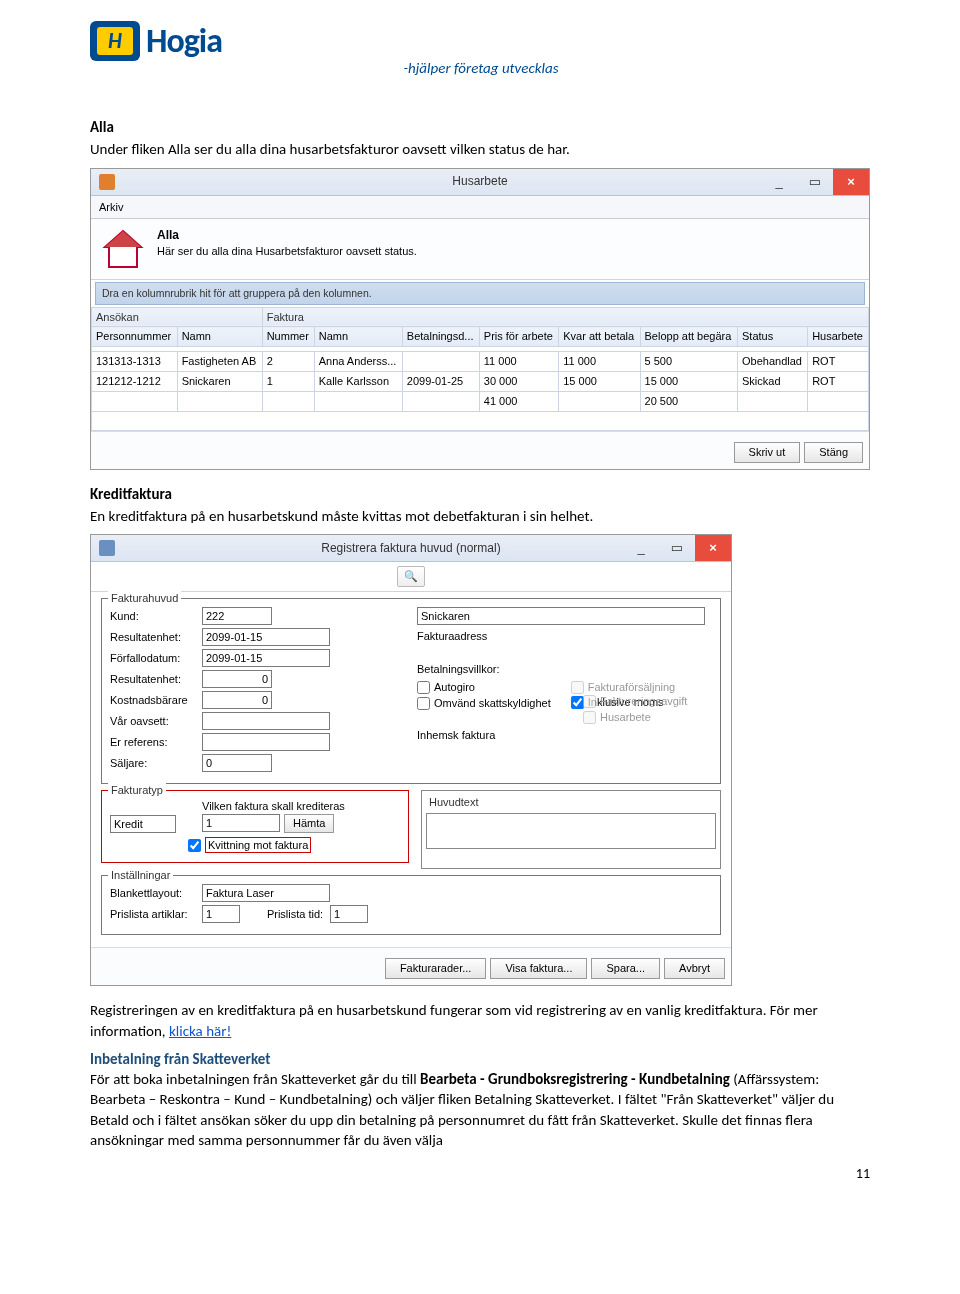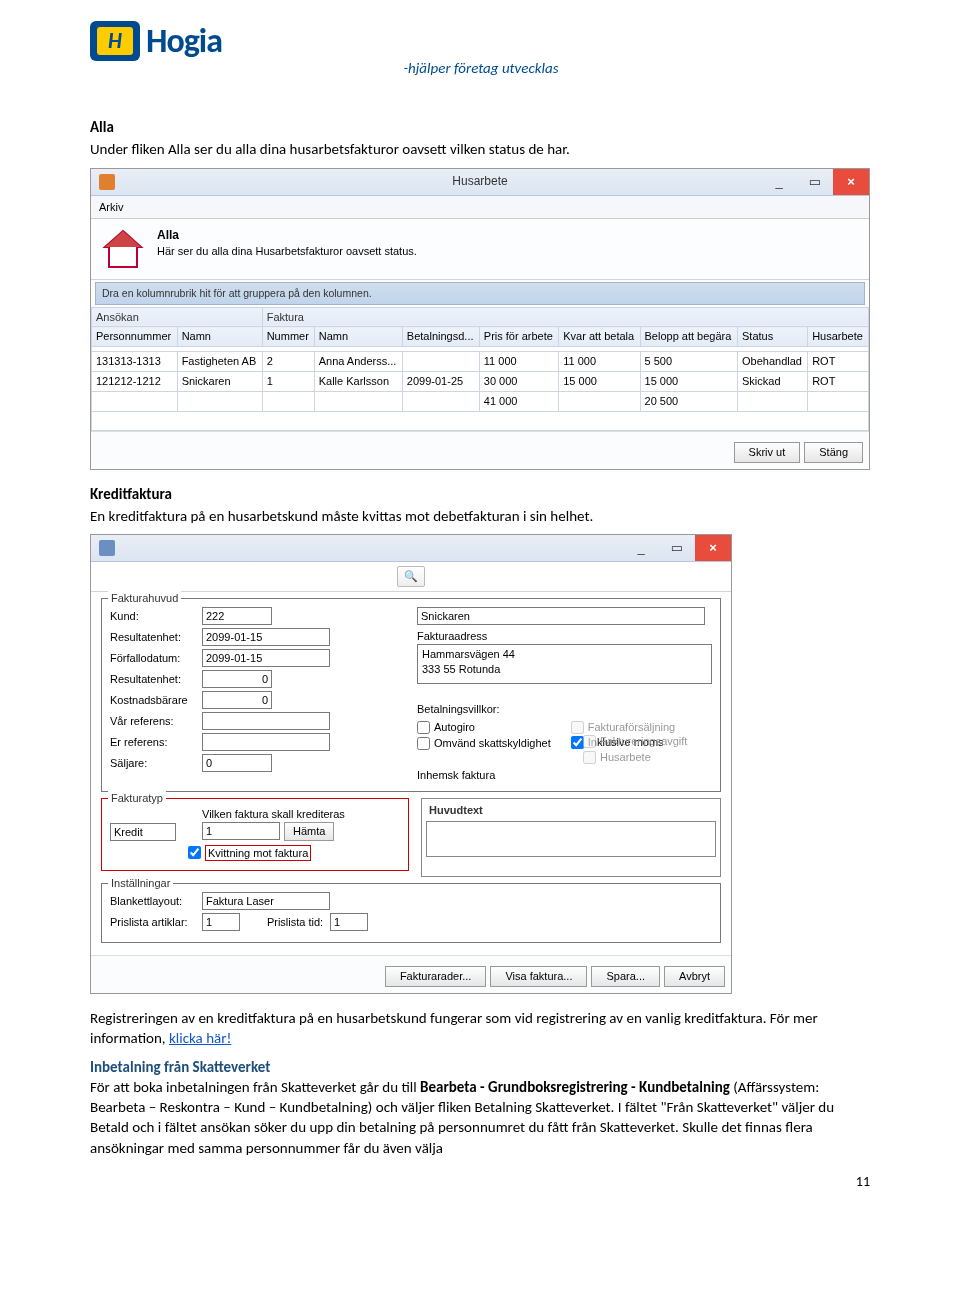--- a/index.html
+++ b/index.html
@@ -184,20 +184,21 @@
         <div class="btn">Stäng</div>
       </div>
     </div>
 
     <h3>Kreditfaktura</h3>
     <p>En kreditfaktura på en husarbetskund måste kvittas mot debetfakturan i sin helhet.</p>
 
     <div class="win win2">
       <div class="titlebar">
         <div class="sysicon" style="background:#6a8fc1;"></div>
+        <div class="wtitle">Registrera faktura huvud (normal)</div>
         <div class="winbtns">
           <div class="winbtn">_</div>
           <div class="winbtn">▭</div>
           <div class="winbtn winclose">×</div>
         </div>
       </div>
       <div class="searchicon-row">
         <span>🔍</span>
       </div>
       <div class="form-body">
@@ -220,41 +221,37 @@
                 </div>
               <div class="row">
                   <div class="lab">Resultatenhet:</div>
                   <input class="inp sm" style="text-align: right;" value="0">
                 </div>
               <div class="row">
                   <div class="lab">Kostnadsbärare</div>
                   <input class="inp sm" style="text-align: right;" value="0">
                 </div>
               <div class="row">
-                  <div class="lab">Vår referens:</div>
+                  <div class="lab">Vår oavsett:</div>
                   <input class="inp md" style="">
                 </div>
               <div class="row">
                   <div class="lab">Er referens:</div>
                   <input class="inp md" style="">
                 </div>
               <div class="row">
                   <div class="lab">Säljare:</div>
                   <input class="inp sm" value="0" style="">
                 </div>
             </div>
             <div class="colR">
               <div class="row">
                   <input class="inp lg" style="width: 95%;" value="Snickaren">
                 </div>
               <div style="margin-top:4px;">Fakturaadress</div>
-              <div style="border:1px solid #7a7a7a;padding:2px 4px;height:34px;font-size:11px;">
-                <div>Hammarsvägen 44</div>
-                <div>333 55 Rotunda</div>
-              </div>
               <div style="margin-top:18px;">Betalningsvillkor:</div>
               <div class="twocol" style="gap:20px;margin-top:2px;">
                 <div>
                   <div class="chk">
                       <input type="checkbox" style="">
                       <span>Autogiro</span>
                     </div>
                   <div class="chk">
                       <span style="width:13px;"></span>
                       <span style="width:13px;"></span>
@@ -311,21 +308,21 @@
                   <input class="inp" style="width: 70px;" value="1">
                   <div class="btn" style="padding:1px 8px;">Hämta</div>
                 </div>
               </div>
             </div>
             <div class="chk" style="margin-left:78px;margin-top:4px;">
                 <input type="checkbox" checked="" style="">
                 <span style="border:1px solid #c00;padding:0 2px;">Kvittning mot faktura</span>
               </div>
           </div>
-          <div class="huvud-box" style="flex:1;font-weight:bold;">
+          <div class="huvud-box" style="flex:1;">
             <div class="fieldset-legend" style="position:relative;top:0;left:0;">Huvudtext</div>
             <div class="bigarea"></div>
           </div>
         </div>
 
         <div class="fieldset" style="margin-top:6px;">
           <div class="fieldset-legend">Inställningar</div>
           <div class="row">
             <div class="lab">Blankettlayout:</div>
             <input class="inp md" value="Faktura Laser" style="">

